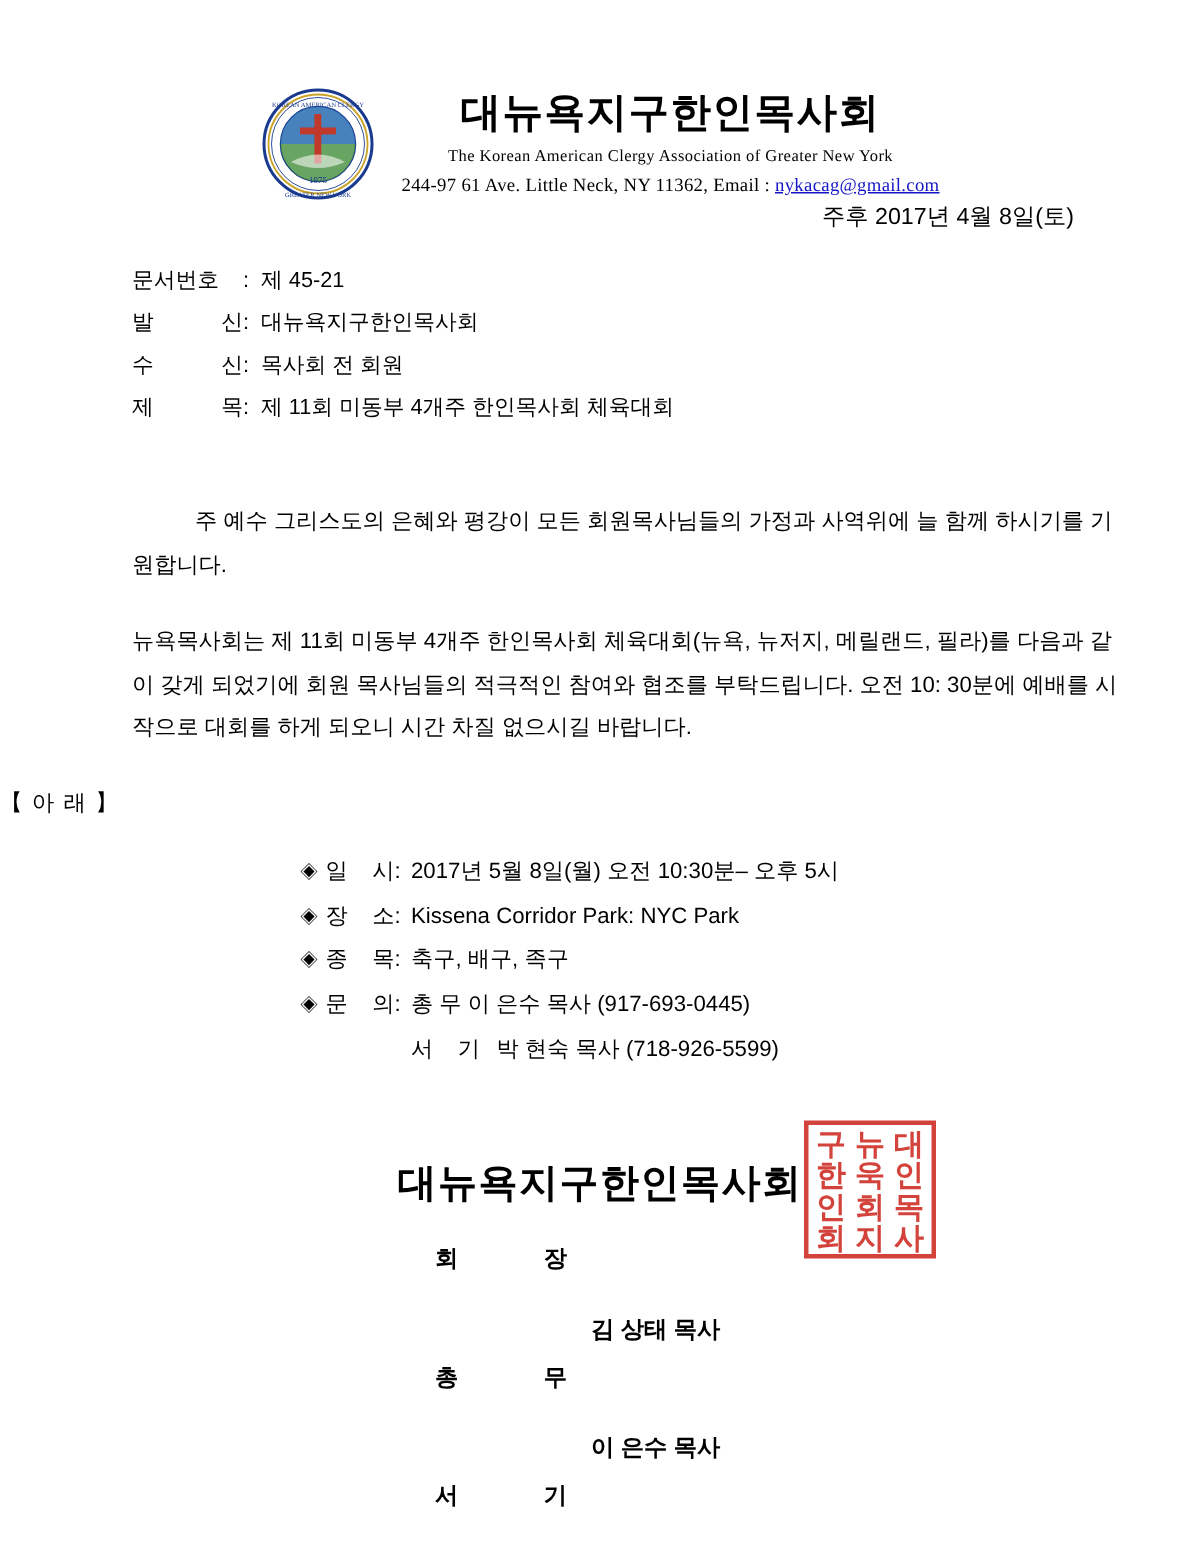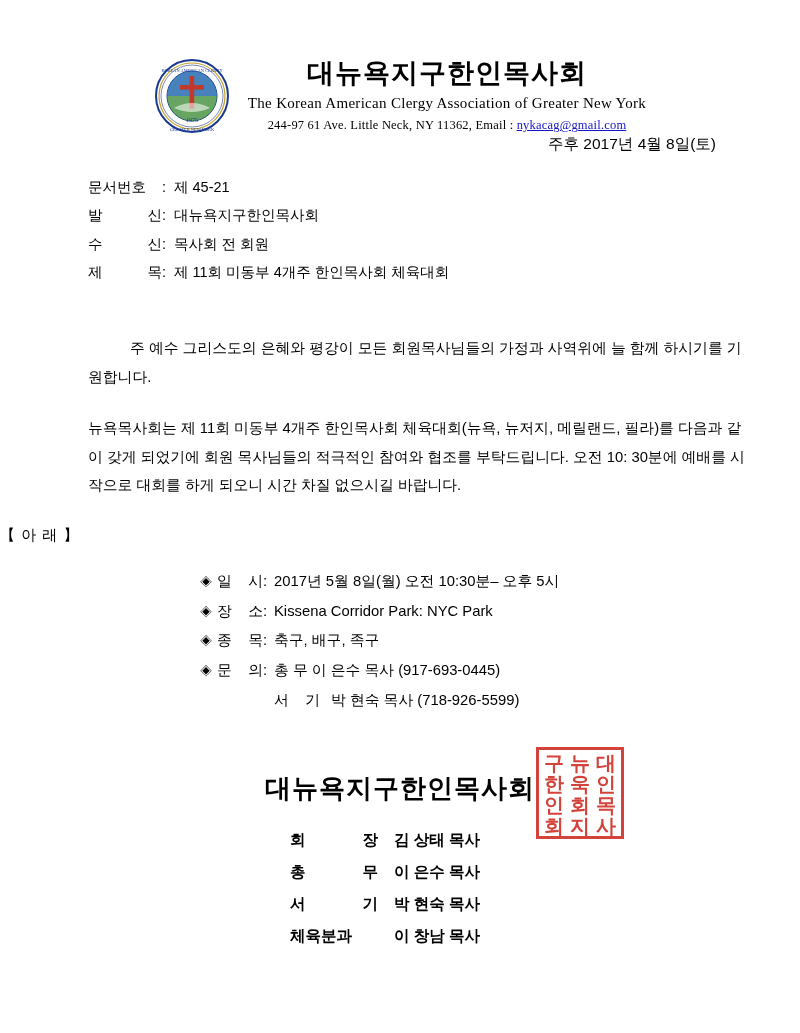--- a/index.html
+++ b/index.html
@@ -43,21 +43,21 @@
   }
   .org-name-kr {
     font-size: 27px;
     font-weight: bold;
     letter-spacing: 1px;
     line-height: 1.1;
     white-space: nowrap;
   }
   .org-name-en {
     font-family: "Liberation Serif", serif;
-    font-size: 15px;
+    font-size: 11px;
     letter-spacing: 0.3px;
     margin-top: 7px;
     white-space: nowrap;
   }
   .org-address {
     font-family: "Liberation Serif", serif;
     font-size: 12.5px;
     letter-spacing: 0.2px;
     margin-top: 6px;
     white-space: nowrap;
@@ -205,21 +205,21 @@
     width: 220px;
     justify-content: flex-start;
   }
   .off-title {
     flex: 0 0 104px;
     display: flex;
     justify-content: space-between;
     padding-right: 16px;
     box-sizing: border-box;
   }
-  .off-name { white-space: nowrap; }
+  .off-name { white-space: nowrap; margin-top: 47px; }
   .officer-line { text-align: center; }
 </style>
 </head>
 <body>
 
 <div class="page">
 
   <div class="letterhead">
     <div class="seal-logo">
       <svg width="76" height="76" viewBox="0 0 76 76" aria-hidden="true">

